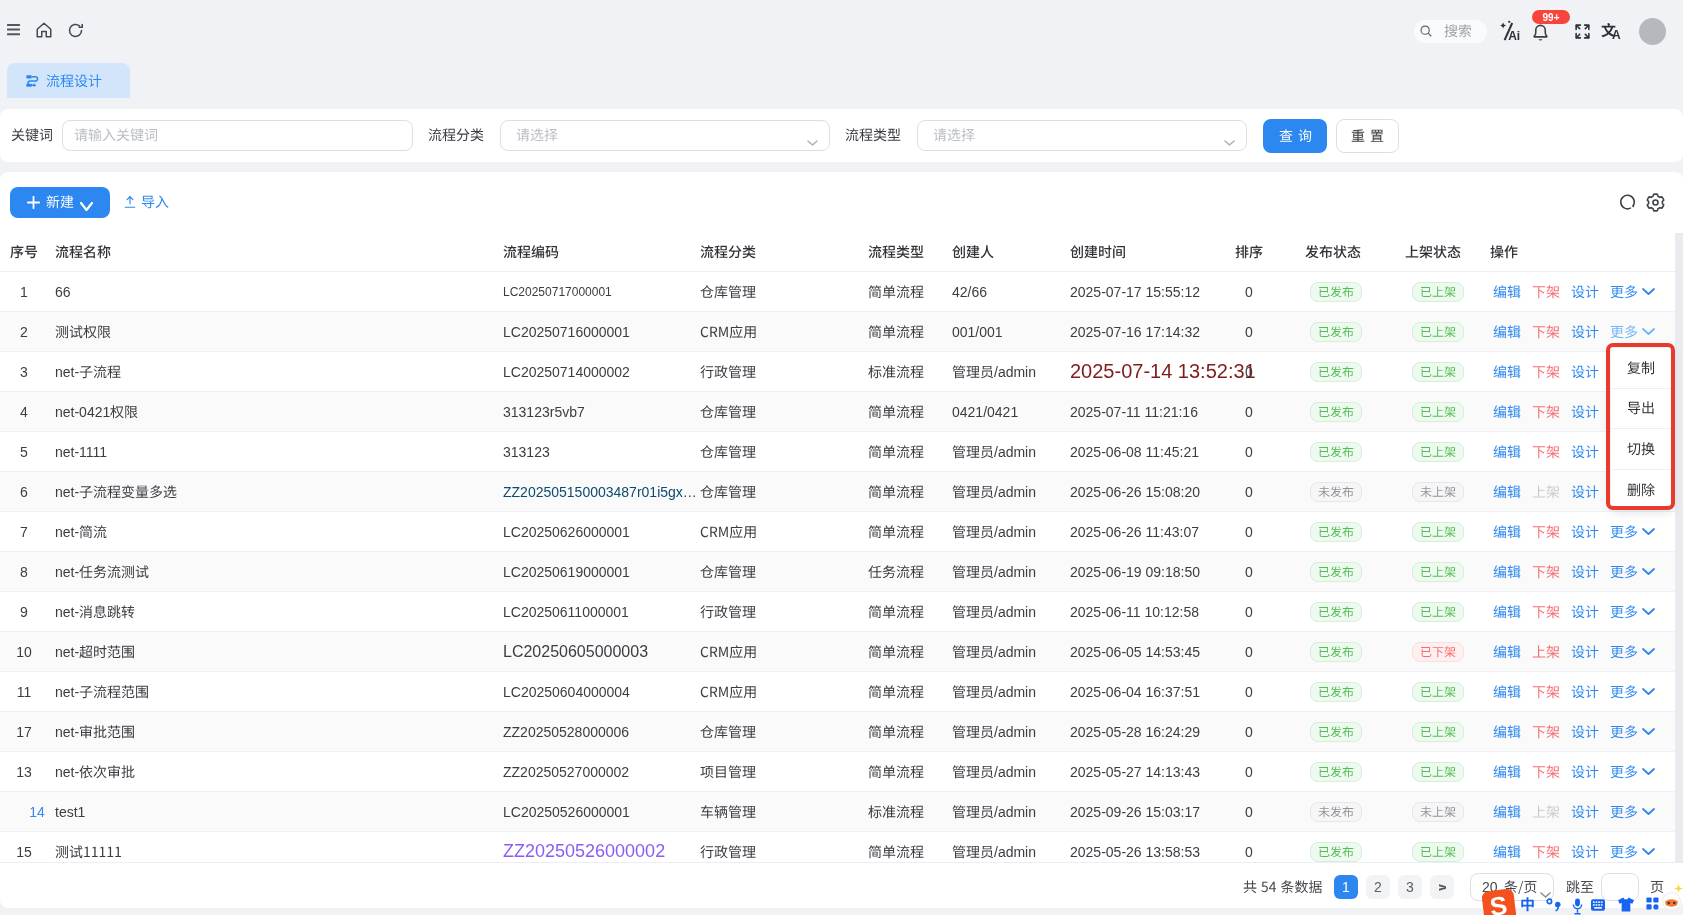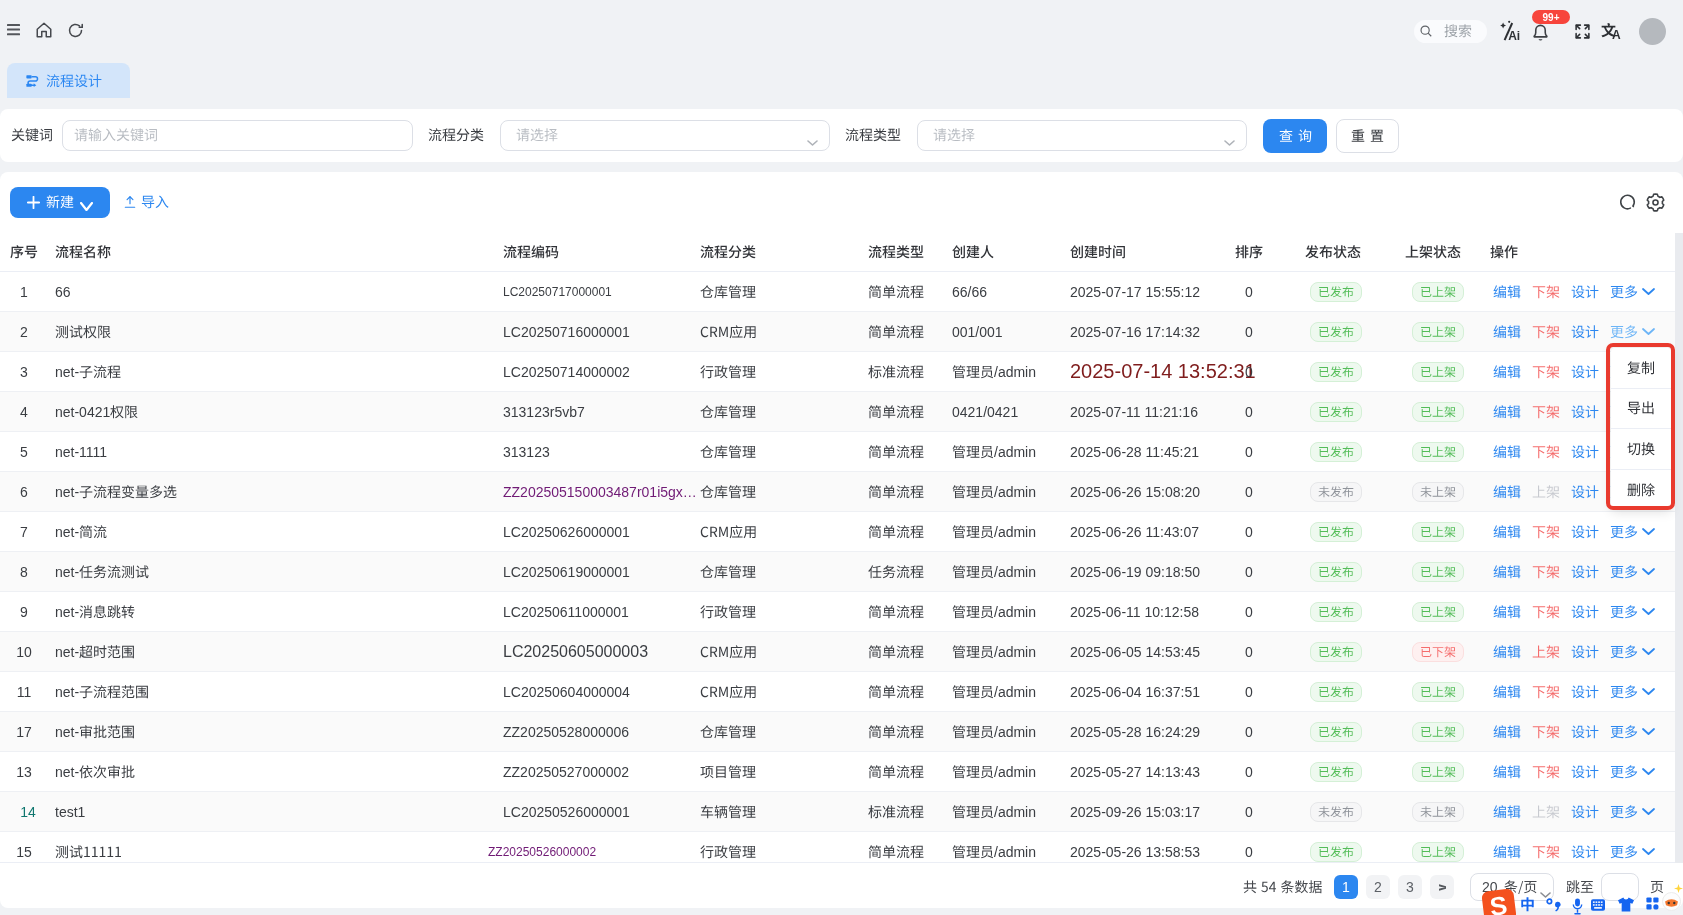--- a/index.html
+++ b/index.html
@@ -241,21 +241,21 @@
         </svg>
       </div>
       <div class="a flex" style="left:868px;top:0;height:39px">
         <svg width="56" height="14" viewBox="0 -12.04 56 14" fill="#3a3d42">
           <use href="#r28"></use>
           <use href="#r29" x="14"></use>
           <use href="#r2" x="28"></use>
           <use href="#r3" x="42"></use>
         </svg>
       </div>
-      <div class="a flex" style="left:952px;top:0;height:39px;font-size:14px;color:#3a3d42">66/66</div>
+      <div class="a flex" style="left:952px;top:0;height:39px;font-size:14px;color:#3a3d42">42/66</div>
       <div class="a flex" style="left:1070px;top:0;height:39px;font-size:14px;color:#3a3d42">2025-07-17 15:55:12</div>
       <div class="a flex" style="left:1235px;top:0;width:28px;height:39px;justify-content:center;font-size:14px;color:#3a3d42">0</div>
       <div class="a flex" style="left:1310px;top:10px;width:52px;height:20px;border-radius:8px;background:#eef9ef;border:1px solid #d4f0d6;justify-content:center">
         <svg width="36" height="12" viewBox="0 -10.32 36 12" fill="#53bd58">
           <g transform="scale(0.8571)">
             <use href="#r30"></use>
             <use href="#r31" x="14"></use>
             <use href="#r32" x="28"></use>
           </g>
         </svg>
@@ -539,21 +539,21 @@
         </svg>
       </div>
       <div class="a flex" style="left:952px;top:0;height:39px;font-size:14px;color:#3a3d42">
         <svg width="42" height="14" viewBox="0 -12.04 42 14" fill="#3a3d42">
           <use href="#r26"></use>
           <use href="#r27" x="14"></use>
           <use href="#r54" x="28"></use>
         </svg>
         <span>/admin</span>
       </div>
-      <div class="a flex" style="left:1070px;top:0;height:39px;font-size:14px;color:#3a3d42">2025-06-28 11:45:21</div>
+      <div class="a flex" style="left:1070px;top:0;height:39px;font-size:14px;color:#3a3d42">2025-06-08 11:45:21</div>
       <div class="a flex" style="left:1235px;top:0;width:28px;height:39px;justify-content:center;font-size:14px;color:#3a3d42">0</div>
       <div class="a flex" style="left:1310px;top:10px;width:52px;height:20px;border-radius:8px;background:#eef9ef;border:1px solid #d4f0d6;justify-content:center">
         <svg width="36" height="12" viewBox="0 -10.32 36 12" fill="#53bd58">
           <g transform="scale(0.8571)">
             <use href="#r30"></use>
             <use href="#r31" x="14"></use>
             <use href="#r32" x="28"></use>
           </g>
         </svg>
       </div>
@@ -597,21 +597,21 @@
         <svg width="98" height="14" viewBox="0 -12.04 98 14" fill="#3a3d42">
           <use href="#r49"></use>
           <use href="#r2" x="14"></use>
           <use href="#r3" x="28"></use>
           <use href="#r55" x="42"></use>
           <use href="#r56" x="56"></use>
           <use href="#r39" x="70"></use>
           <use href="#r14" x="84"></use>
         </svg>
       </div>
-      <div class="a flex" style="left:503px;top:0;height:39px;font-size:14px;color:#701a75">ZZ202505150003487r01i5gx…</div>
+      <div class="a flex" style="left:503px;top:0;height:39px;font-size:14px;color:#0c4a6e">ZZ202505150003487r01i5gx…</div>
       <div class="a flex" style="left:700px;top:0;height:39px">
         <svg width="56" height="14" viewBox="0 -12.04 56 14" fill="#3a3d42">
           <use href="#r24"></use>
           <use href="#r25" x="14"></use>
           <use href="#r26" x="28"></use>
           <use href="#r27" x="42"></use>
         </svg>
       </div>
       <div class="a flex" style="left:868px;top:0;height:39px">
         <svg width="56" height="14" viewBox="0 -12.04 56 14" fill="#3a3d42">
@@ -1230,21 +1230,21 @@
             <use href="#r38"></use>
             <use href="#r39" x="14"></use>
           </svg>
           <svg width="13" height="7" viewBox="0 0 13 7">
             <polyline points="1,1 6.5,6 12,1" fill="none" stroke="#2c87f0" stroke-width="1.8" stroke-linecap="round" stroke-linejoin="round"></polyline>
           </svg>
         </span>
       </div>
     </div>
     <div class="a" style="left:0;top:520px;width:1675px;height:40px;background:#fafafa;border-bottom:1px solid #eef0f4">
-      <div class="a" style="left:4px;top:0;width:48px;height:39px;display:flex;align-items:center;justify-content:center;font-size:14px;color:#0f766e">14</div>
+      <div class="a" style="left:13px;top:0;width:48px;height:39px;display:flex;align-items:center;justify-content:center;font-size:14px;color:#3b82f6">14</div>
       <div class="a flex" style="left:55px;top:0;height:39px;font-size:14px;color:#3a3d42">
         <span>test1</span>
       </div>
       <div class="a flex" style="left:503px;top:0;height:39px;font-size:14px;color:#3a3d42">LC20250526000001</div>
       <div class="a flex" style="left:700px;top:0;height:39px">
         <svg width="56" height="14" viewBox="0 -12.04 56 14" fill="#3a3d42">
           <use href="#r74"></use>
           <use href="#r75" x="14"></use>
           <use href="#r26" x="28"></use>
           <use href="#r27" x="42"></use>
@@ -1316,21 +1316,21 @@
         <svg width="66.9" height="14" viewBox="0 -12.04 66.9 14" fill="#3a3d42">
           <use href="#r40"></use>
           <use href="#r41" x="14"></use>
           <use href="#r76" x="28"></use>
           <use href="#r76" x="35.8"></use>
           <use href="#r76" x="43.5"></use>
           <use href="#r76" x="51.3"></use>
           <use href="#r76" x="59.1"></use>
         </svg>
       </div>
-      <div class="a flex" style="left:488px;top:0;height:39px;font-size:12px;color:#701a75">ZZ20250526000002</div>
+      <div class="a flex" style="left:503px;top:0;height:39px;font-size:18px;color:#8b5cf6">ZZ20250526000002</div>
       <div class="a flex" style="left:700px;top:0;height:39px">
         <svg width="56" height="14" viewBox="0 -12.04 56 14" fill="#3a3d42">
           <use href="#r50"></use>
           <use href="#r51" x="14"></use>
           <use href="#r26" x="28"></use>
           <use href="#r27" x="42"></use>
         </svg>
       </div>
       <div class="a flex" style="left:868px;top:0;height:39px">
         <svg width="56" height="14" viewBox="0 -12.04 56 14" fill="#3a3d42">

